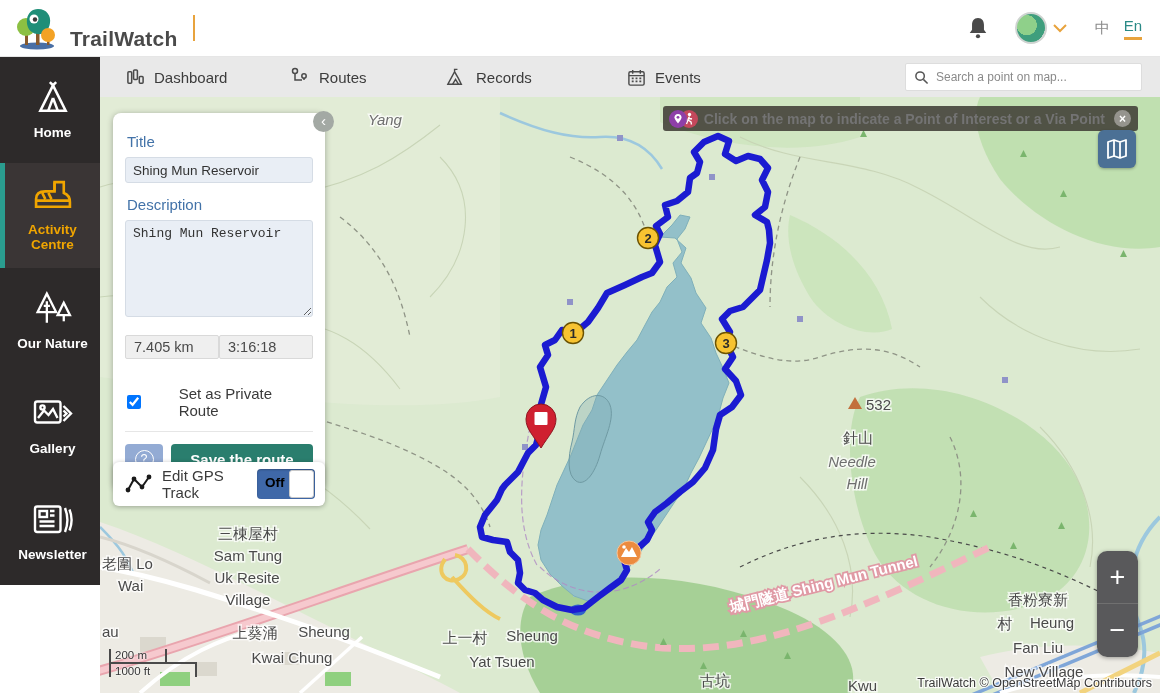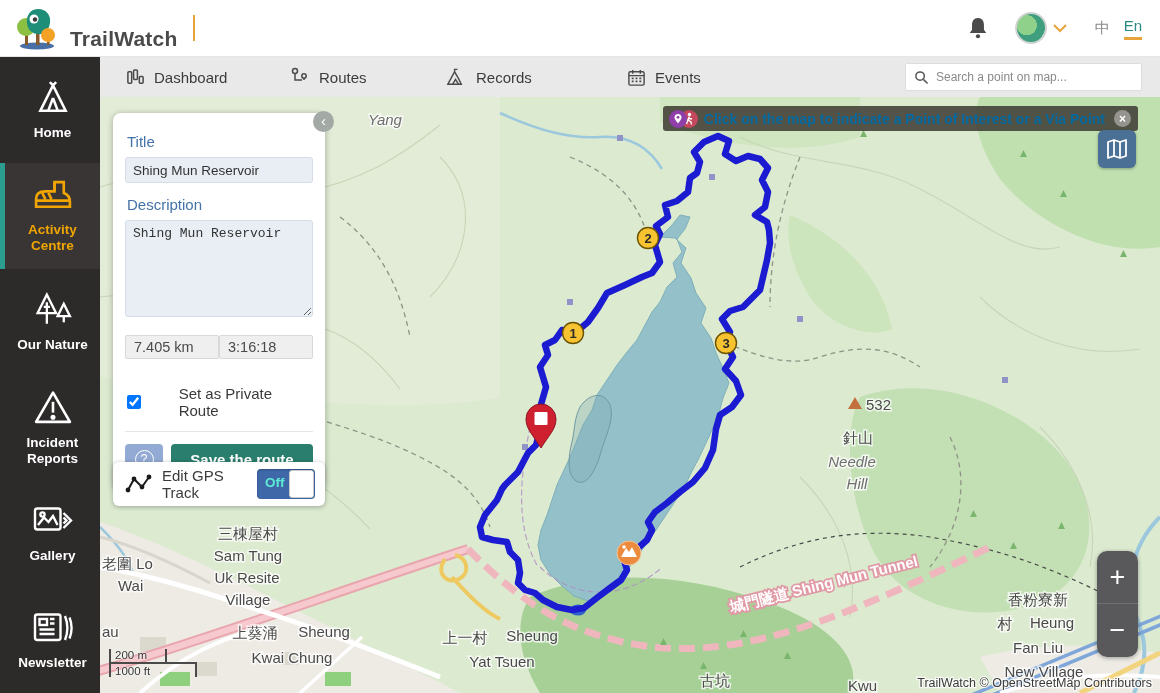--- a/index.html
+++ b/index.html
@@ -13,21 +13,21 @@
   .brand-divider { width:2px; height:26px; background:#e8a33d; margin:0 16px; }
   .tagline { font-size:17px; color:#2a8a86; }
   .header-right { margin-left:auto; display:flex; align-items:center; margin-right:18px; }
   .bell { width:22px; height:24px; margin-right:26px; cursor:pointer; }
   .avatar { width:32px; height:32px; border-radius:50%; background:radial-gradient(circle at 35% 40%, #8fd08a 0 40%, #3f9e7d 41% 75%, #cfd8d4 76%); border:2px solid #cfd4d1; cursor:pointer; }
   .chev { margin:0 0 0 6px; }
   .lang-zh { font-size:15px; color:#8a8a8a; margin:0 14px 0 28px; cursor:pointer; }
   .lang-en { font-size:15px; color:#2a8a86; border-bottom:3px solid #e8a33d; padding-bottom:3px; cursor:pointer; }
 
   
-  .sidebar { position:absolute; left:0; top:57px; width:100px; height:636px; background:#2d2a2a; z-index:25; display:flex; flex-direction:column; }
+  .sidebar { position:absolute; left:0; top:57px; width:100px; height:528px; background:#2d2a2a; z-index:25; display:flex; flex-direction:column; }
   .side-item { height:106px; display:flex; flex-direction:column; align-items:center; justify-content:center; cursor:pointer; border-left:5px solid transparent; }
   .side-item .slabel { color:#fff; font-size:13.5px; font-weight:bold; text-align:center; margin-top:8px; line-height:1.15; width:86px; }
   .side-item svg { stroke:#fff; }
   .side-item.active { background:#3a3535; border-left:5px solid #2a9d8f; }
   .side-item.active .slabel { color:#f0a500; }
   .side-item.active svg { stroke:#f0a500; }
 
   
   .nav { position:absolute; left:100px; top:57px; width:1060px; height:40px; background:#e9e9e9; z-index:24; }
   .tab { position:absolute; top:0; height:40px; display:flex; align-items:center; cursor:pointer; color:#3c3c3c; font-size:15px; }
@@ -41,21 +41,21 @@
   
   .map { position:absolute; left:100px; top:97px; width:1060px; height:596px; overflow:hidden; background:#dcead0; }
   .map svg.basemap { position:absolute; left:0; top:0; }
 
   
   .hint { position:absolute; top:9px; right:22px; height:25px; background:rgba(64,61,53,.88); border-radius:3px; display:flex; align-items:center; padding:0 7px 0 6px; z-index:12; }
   .hint-icons { position:relative; width:28px; height:18px; margin-right:7px; }
   .hint-icon { position:absolute; width:18px; height:18px; border-radius:50%; top:0; }
   .hint-icon.poi { left:0; background:#8e3fa8; z-index:2; }
   .hint-icon.via { left:11px; background:#c4485c; z-index:1; }
-  .hint-text { color:#0369a1; font-size:14px; font-weight:bold; white-space:nowrap; }
+  .hint-text { color:#737373; font-size:14px; font-weight:bold; white-space:nowrap; }
   .hint-close { width:17px; height:17px; border-radius:50%; background:#95948e; color:#fff; font-size:12px; font-weight:bold; display:flex; align-items:center; justify-content:center; margin-left:9px; cursor:pointer; line-height:1; }
 
   
   .layers-btn { position:absolute; top:33px; right:24px; width:38px; height:38px; background:#4b7095; border-radius:6px; display:flex; align-items:center; justify-content:center; cursor:pointer; z-index:12; box-shadow:0 1px 3px rgba(0,0,0,.3); }
 
   
   .zoomctl { position:absolute; right:22px; bottom:36px; width:41px; z-index:12; box-shadow:0 1px 4px rgba(0,0,0,.35); border-radius:10px; }
   .zbtn { width:41px; height:53px; background:#59595b; color:#fff; font-size:27px; display:flex; align-items:center; justify-content:center; cursor:pointer; }
   .zbtn.zin { border-radius:10px 10px 0 0; border-bottom:1px solid #707070; }
   .zbtn.zout { border-radius:0 0 10px 10px; }
@@ -80,21 +80,21 @@
   .panel hr { border:none; border-top:1px solid #e6e6e6; margin-bottom:12px; }
   .btnrow { display:flex; gap:8px; }
   .helpbtn { width:38px; height:30px; background:#93abd4; border:none; border-radius:4px; color:#fff; cursor:pointer; display:flex; align-items:center; justify-content:center; }
   .helpbtn .qm { width:19px; height:19px; border:1.5px solid #fff; border-radius:50%; font-size:12.5px; display:flex; align-items:center; justify-content:center; }
   .savebtn { flex:1; height:30px; background:#2a7e6e; border:none; border-radius:4px; color:#fff; font-size:15px; font-weight:bold; cursor:pointer; font-family:"Liberation Sans",sans-serif; }
 
   
   .gpscard { position:absolute; left:113px; top:462px; width:212px; height:44px; background:#fff; border-radius:6px; box-shadow:0 1px 5px rgba(0,0,0,.3); z-index:20; display:flex; align-items:center; padding:0 10px 0 12px; }
   .gpscard .glabel { font-size:15px; color:#3a3a3a; margin:0 8px 0 10px; flex:1; }
   .toggle { width:58px; height:30px; background:#3f68a8; border-radius:4px; position:relative; cursor:pointer; box-shadow:inset 0 1px 2px rgba(0,0,0,.25); }
-  .toggle .tlabel { position:absolute; left:8px; top:6px; color:#5eead4; font-size:13.5px; font-weight:bold; }
+  .toggle .tlabel { position:absolute; left:8px; top:6px; color:#000000; font-size:13.5px; font-weight:bold; }
   .toggle .knob { position:absolute; right:1px; top:1px; width:25px; height:28px; background:#fff; border:1px solid #c9c9c9; border-radius:3px; }
 
   .mlabel { fill:#4a4a4a; font-size:15px; paint-order:stroke; stroke:rgba(255,255,255,.75); stroke-width:3px; font-family:"Liberation Sans",sans-serif; }
   .mlabel.it { font-style:italic; fill:#6e6e6e; }
 </style>
 </head>
 <body>
 
 <div id="app">
 
@@ -145,28 +145,20 @@
       <div class="slabel">Activity Centre</div>
     </div>
     <div class="side-item">
       <svg width="40" height="38" viewBox="0 0 26 24" fill="none" stroke-width="1.5">
         <path d="M9 2 L3 14 H15 Z"></path>
           <path d="M9 7 v10 M7 10 h4 M9 17 v4"></path>
           <path d="M20 8 L16 16 H24 Z"></path>
           <path d="M20 16 v4"></path>
       </svg>
       <div class="slabel">Our Nature</div>
-    </div>
-    <div class="side-item">
-      <svg width="40" height="38" viewBox="0 0 26 24" fill="none" stroke-width="1.7">
-        <path d="M13 2 L24 21 H2 Z" stroke-linejoin="round"></path>
-          <path d="M13 8 v7"></path>
-          <circle cx="13" cy="18" r="0.8" fill="#fff"></circle>
-      </svg>
-      <div class="slabel">Incident Reports</div>
     </div>
     <div class="side-item">
       <svg width="42" height="36" viewBox="0 0 28 22" fill="none" stroke-width="1.6">
         <rect x="2" y="2" width="17" height="14" rx="1.5"></rect>
           <path d="M4 13 l4-5 3 3 3-4 3 6"></path>
           <circle cx="7" cy="6" r="1.4"></circle>
           <path d="M21 5 l5 5 -5 5 M21 8 l2 2 -2 2"></path>
       </svg>
       <div class="slabel">Gallery</div>
     </div>

